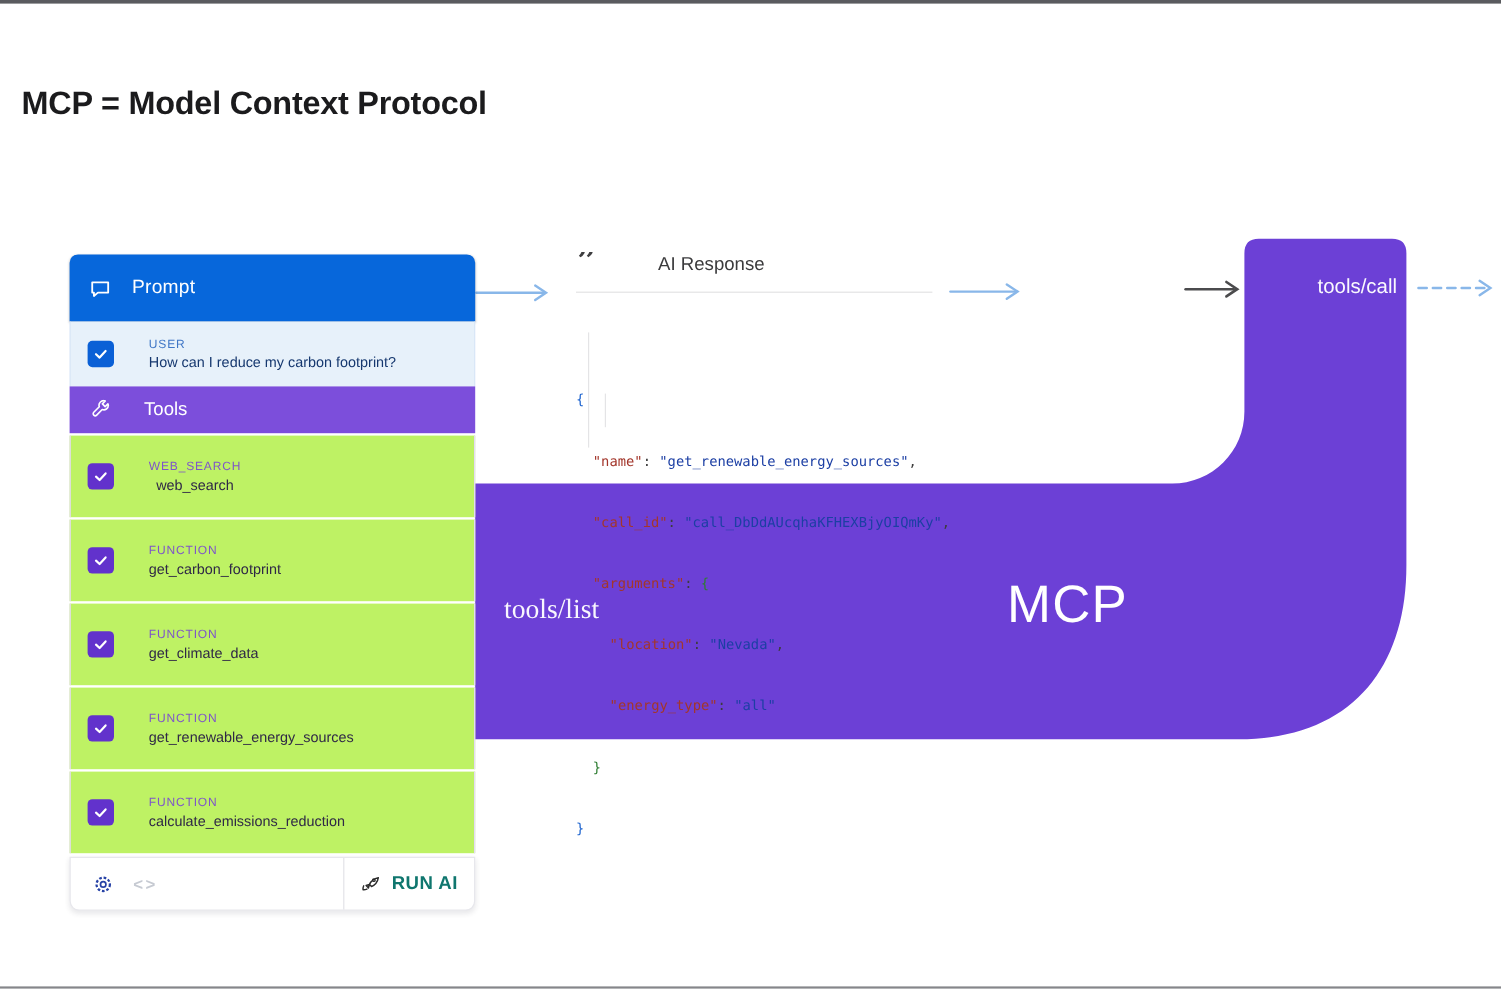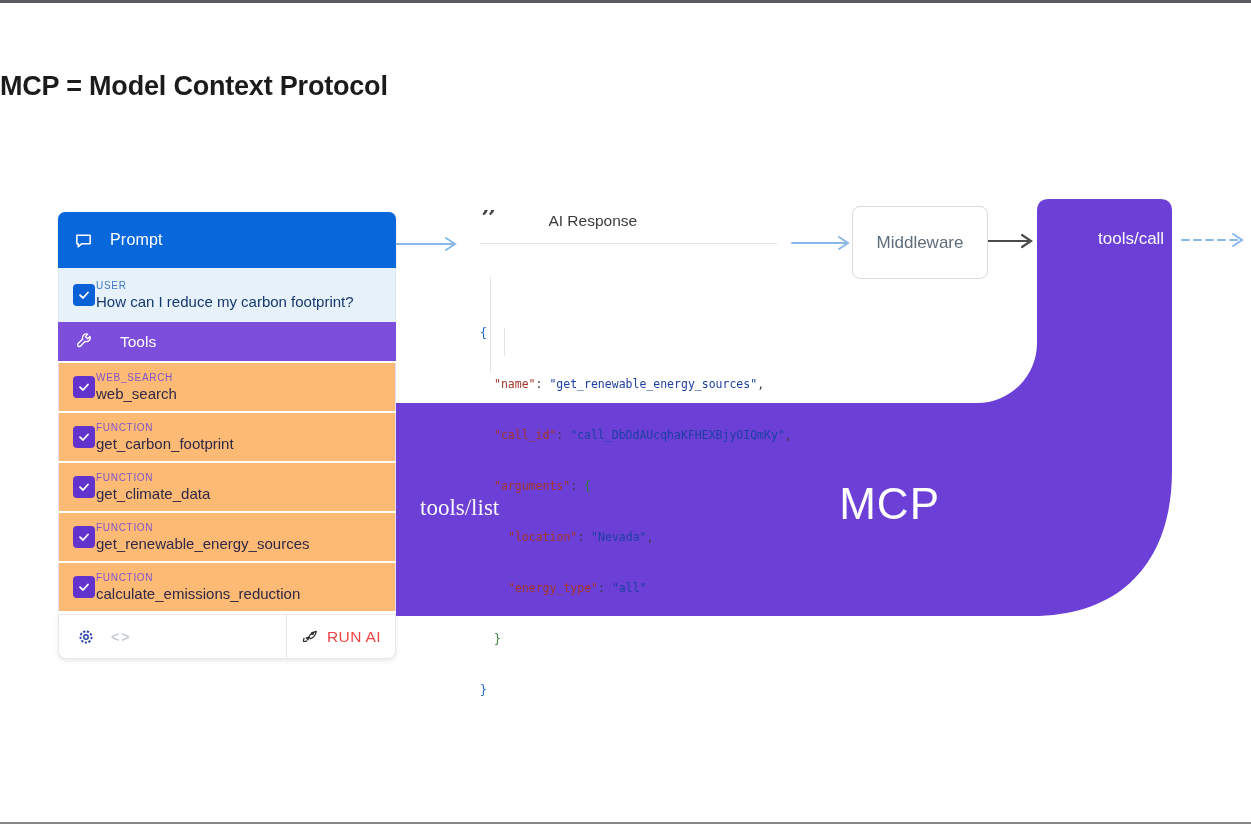--- a/index.html
+++ b/index.html
@@ -3,21 +3,21 @@
 <meta charset="utf-8">
 <style>
   * { margin:0; padding:0; box-sizing:border-box; }
   html,body { background:#fff; }
   body { font-family:"Liberation Sans", sans-serif; }
   .stage{
     position:relative; width:1251px; height:824px; background:#fff; overflow:hidden;
     border-top:3px solid #5a5b5f; border-bottom:2px solid #85868a;
   }
   
-  .title{ position:absolute; left:0; top:68px; font-size:27px; font-weight:700; color:#1b1b1d; letter-spacing:-0.2px;}
+  .title{ position:absolute; left:18px; top:68px; font-size:27px; font-weight:700; color:#1b1b1d; letter-spacing:-0.2px;}
 
   
   .mcp-svg{ position:absolute; left:0; top:0; }
   .mcp-label{ position:absolute; left:740px; top:476px; width:200px; text-align:right;
     color:#fff; font-size:44px; font-weight:400; letter-spacing:1px; }
   .tools-list-label{ position:absolute; left:420px; top:492px; color:rgba(255,255,255,.96); font-size:23px;font-family:Liberation Serif, serif; }
   .tools-call-label{ position:absolute; left:1098px; top:226px; width:135px; text-align:left;
     color:rgba(255,255,255,.97); font-size:17px; }
 
   
@@ -26,37 +26,37 @@
   
   .panel{ position:absolute; left:58px; top:209px; width:338px; }
   .panel-header{ height:56px; background:#0767db; border-radius:7px 7px 0 0; display:flex; align-items:center;
     padding-left:16px; color:#fff; box-shadow:0 1px 2px rgba(0,0,0,.18); }
   .panel-header .hdr-label{ font-size:16px; font-weight:500; margin-left:17px; letter-spacing:.2px;}
   .user-row{ height:54px; background:#e7f1fa; display:flex; align-items:center; padding:0 14px;
     border-left:1px solid #d9e7f7; border-right:1px solid #d9e7f7;}
   .checkbox{ width:22px; height:22px; border-radius:4px; display:flex; align-items:center; justify-content:center; flex:0 0 auto;}
   .checkbox.blue{ background:#0a60d6; }
   .checkbox.purple{ background:#6232cc; }
-  .row-texts{ margin-left:1px; min-width:0;}
+  .row-texts{ margin-left:29px; min-width:0;}
   .tag{ font-size:10px; letter-spacing:.7px; font-weight:500; }
   .tag.blue{ color:#3f76c6; }
   .tag.purple{ color:#7e55c9; }
-  .row-main{ font-size:15px; margin-top:2px; white-space:nowrap;}
+  .row-main{ font-size:12px; margin-top:2px; white-space:nowrap;text-align:center;}
   .row-main.blue{ color:#16386f; }
   .row-main.purple{ color:#2f2846; }
   .tools-header{ height:39px; background:#7c4edb; display:flex; align-items:center; padding-left:17px; color:#fff;}
   .tools-header .hdr-label{ font-size:15.5px; font-weight:500; margin-left:27px;}
-  .tool-row{ height:48px; margin-top:2px; background:#fdba74; display:flex; align-items:center; padding:0 14px;
+  .tool-row{ height:68px; margin-top:2px; background:#bef264; display:flex; align-items:center; padding:0 14px;
     border-left:1px solid #e5daf6; border-right:1px solid #e5daf6;}
   .panel-footer{ height:45px; margin-top:3px; background:#fff; border:1px solid #e7e7ec; border-radius:0 0 8px 8px;
     display:flex; box-shadow:0 2px 4px rgba(40,40,60,.10); }
   .footer-left{ flex:1 1 auto; display:flex; align-items:center; padding-left:18px; gap:16px;}
   .footer-right{ width:109px; border-left:1px solid #e3e3e8; display:flex; align-items:center; justify-content:center; gap:9px; cursor:pointer;}
   .code-glyph{ color:#c6cad2; font-size:14px; font-weight:700; letter-spacing:2px;}
-  .run-label{ font-size:15.5px; color:#ef4444; font-weight:400; letter-spacing:.4px;}
+  .run-label{ font-size:15.5px; color:#0f766e; font-weight:700; letter-spacing:.4px;}
 
   
   .ai-block{ position:absolute; left:480px; top:205px; width:300px;}
   .ai-head{ display:flex; align-items:center; gap:12px; height:26px;}
   .quote-icon{ font-size:34px; line-height:20px; color:#3e3e40; font-family:"DejaVu Serif", serif; height:22px; overflow:hidden;}
   .ai-title{ font-size:15.5px; color:#3b3b3d;margin-left:39px;}
   .ai-rule{ height:1px; background:#e3e3e4; margin-top:9px; width:297px;}
   .code{ position:relative; margin-top:13px; font-family:"DejaVu Sans Mono", monospace; font-size:11.5px; line-height:17px; white-space:pre;}
   .cl{ position:relative;}
   .ind1{ padding-left:14px;}
@@ -236,17 +236,14 @@
       <div class="cl ind1"><span class="tk-key">"name"</span><span class="tk-punct">: </span><span class="tk-val">"get_renewable_energy_sources"</span><span class="tk-punct">,</span></div>
       <div class="cl ind1"><span class="tk-key">"call_id"</span><span class="tk-punct">: </span><span class="tk-val">"call_DbDdAUcqhaKFHEXBjyOIQmKy"</span><span class="tk-punct">,</span></div>
       <div class="cl ind1"><span class="tk-key">"arguments"</span><span class="tk-punct">: </span><span class="tk-b2">{</span></div>
       <div class="cl ind2"><span class="tk-key">"location"</span><span class="tk-punct">: </span><span class="tk-val">"Nevada"</span><span class="tk-punct">,</span></div>
       <div class="cl ind2"><span class="tk-key">"energy_type"</span><span class="tk-punct">: </span><span class="tk-val">"all"</span></div>
       <div class="cl ind1"><span class="tk-b2">}</span></div>
       <div class="cl"><span class="tk-b1">}</span></div>
     </div>
   </div>
 
-  <div class="middleware">
-    <span>Middleware</span>
-  </div>
 
 </div>
 
 </body></html>

